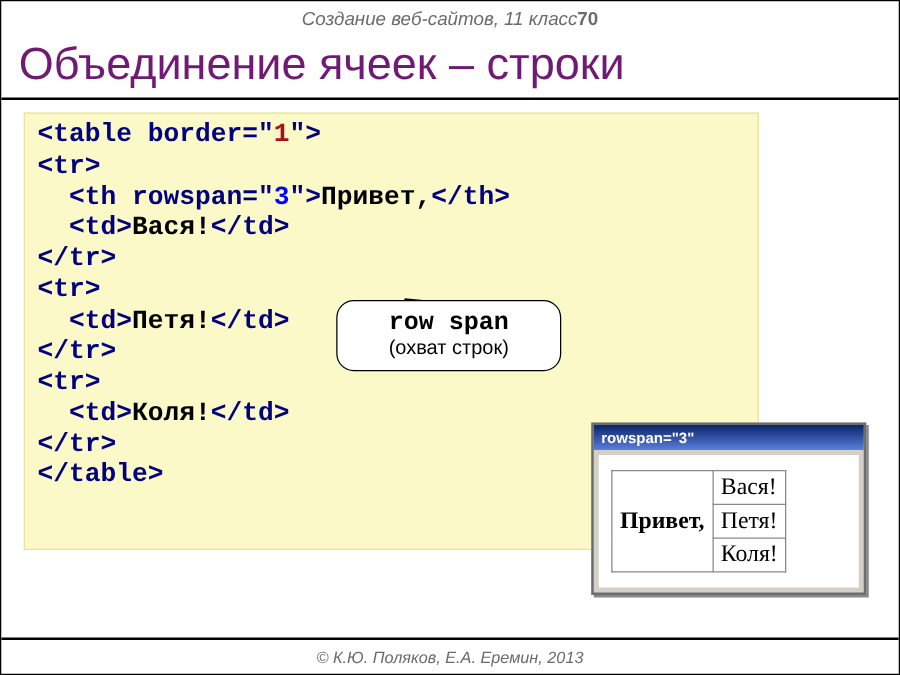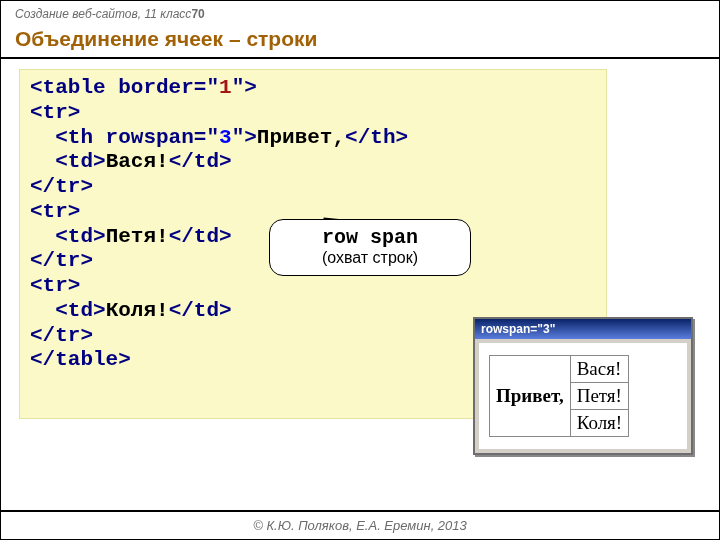--- a/index.html
+++ b/index.html
@@ -7,32 +7,32 @@
     width: 720px;
     height: 540px;
     background: #fff;
     border: 1px solid #000;
     font-family: Arial, sans-serif;
     position: relative;
     overflow: hidden;
   }
   .header {
     display: flex;
-    justify-content: flex-start;
+    justify-content: center;
     padding: 6px 14px 2px 14px;
-    font-size: 12px;
+    font-size: 15px;
     font-style: italic;
     color: #6b6b6b;
   }
   .pagenum { font-weight: bold; font-style: normal; }
   .title {
-    font-size: 21px;
-    font-weight: bold;
+    font-size: 36px;
+    font-weight: normal;
     padding: 4px 14px 0 14px;
-    color: #a16207;
+    color: #701a75;
   }
   .hr { height: 2px; background: #000; margin: 6px 0 0 0; }
   .content { position: relative; height: 430px; }
   .codebox {
     position: absolute;
     left: 18px; top: 10px;
     width: 588px; height: 350px;
     background: #fcf9c8;
     border: 1px solid #e6e2a0;
     padding: 6px 10px;
@@ -43,21 +43,21 @@
     line-height: 1.18;
     color: #000;
   }
   .codebox .tag { color: #000080; }
   .codebox .attr { color: #a31515; }
   .codebox .num { color: #0000ff; }
   .codebox .txt { color: #000; }
   .bubble {
     position: absolute;
     left: 268px; top: 160px;
-    width: 202px;
+    width: 180px;
     background: #fff;
     border: 1px solid #000;
     border-radius: 14px;
     padding: 6px 10px 8px 10px;
     text-align: center;
     font-family: Arial, sans-serif;
     font-weight: normal;
   }
   .bubble .l1 { font-family: "Courier New", monospace; font-size: 20px; color: #000; font-weight: bold;}
   .bubble .l2 { font-size: 16px; color: #000; }

